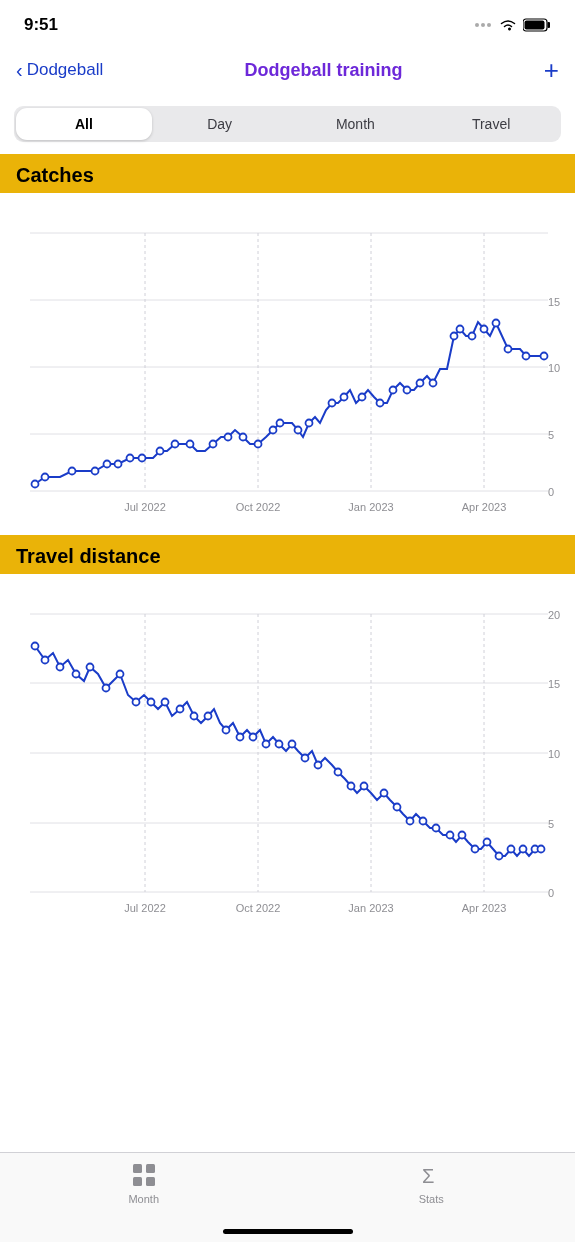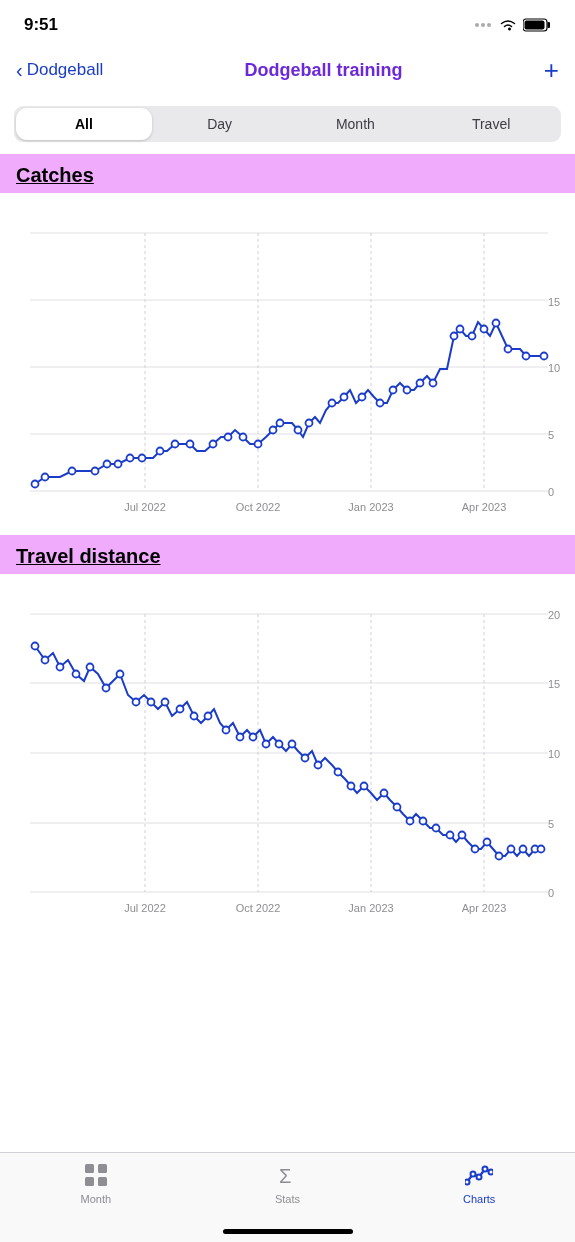--- a/index.html
+++ b/index.html
@@ -93,23 +93,22 @@
       color: #000;
       box-shadow: 0 1px 3px rgba(0,0,0,0.18);
     }
 
     
     .chart-section {
       background: #f2f2f7;
       margin-bottom: 2px;
     }
     .chart-header {
-      background: #f0abfc;
+      background: #eab308;
       padding: 10px 16px 6px;
-      text-decoration: underline;
     }
     .chart-title {
       font-size: 20px;
       font-weight: 700;
       color: #000;
     }
     .chart-container {
       background: #fff;
       padding: 0;
       position: relative;
@@ -520,29 +519,15 @@
 
   <div class="tab-item">
     <div class="tab-icon">
       <svg width="26" height="26" viewBox="0 0 26 26">
         <text x="4" y="21" font-size="20" fill="#8e8e93" font-family="serif">Σ</text>
       </svg>
     </div>
     <span class="tab-label">Stats</span>
   </div>
 
-  <div class="tab-item active">
-    <div class="tab-icon">
-      <svg width="28" height="26" viewBox="0 0 28 26">
-
-        <polyline points="2,20 8,12 14,15 20,7 26,10" fill="none" stroke="#1a3cc8" stroke-width="2.2" stroke-linejoin="round" stroke-linecap="round"></polyline>
-        <circle cx="2" cy="20" r="2.5" fill="#fff" stroke="#1a3cc8" stroke-width="2"></circle>
-        <circle cx="8" cy="12" r="2.5" fill="#fff" stroke="#1a3cc8" stroke-width="2"></circle>
-        <circle cx="14" cy="15" r="2.5" fill="#fff" stroke="#1a3cc8" stroke-width="2"></circle>
-        <circle cx="20" cy="7" r="2.5" fill="#fff" stroke="#1a3cc8" stroke-width="2"></circle>
-        <circle cx="26" cy="10" r="2.5" fill="#fff" stroke="#1a3cc8" stroke-width="2"></circle>
-      </svg>
-    </div>
-    <span class="tab-label active">Charts</span>
-  </div>
 
   <div class="home-indicator"></div>
 </div>
 
 </body></html>

